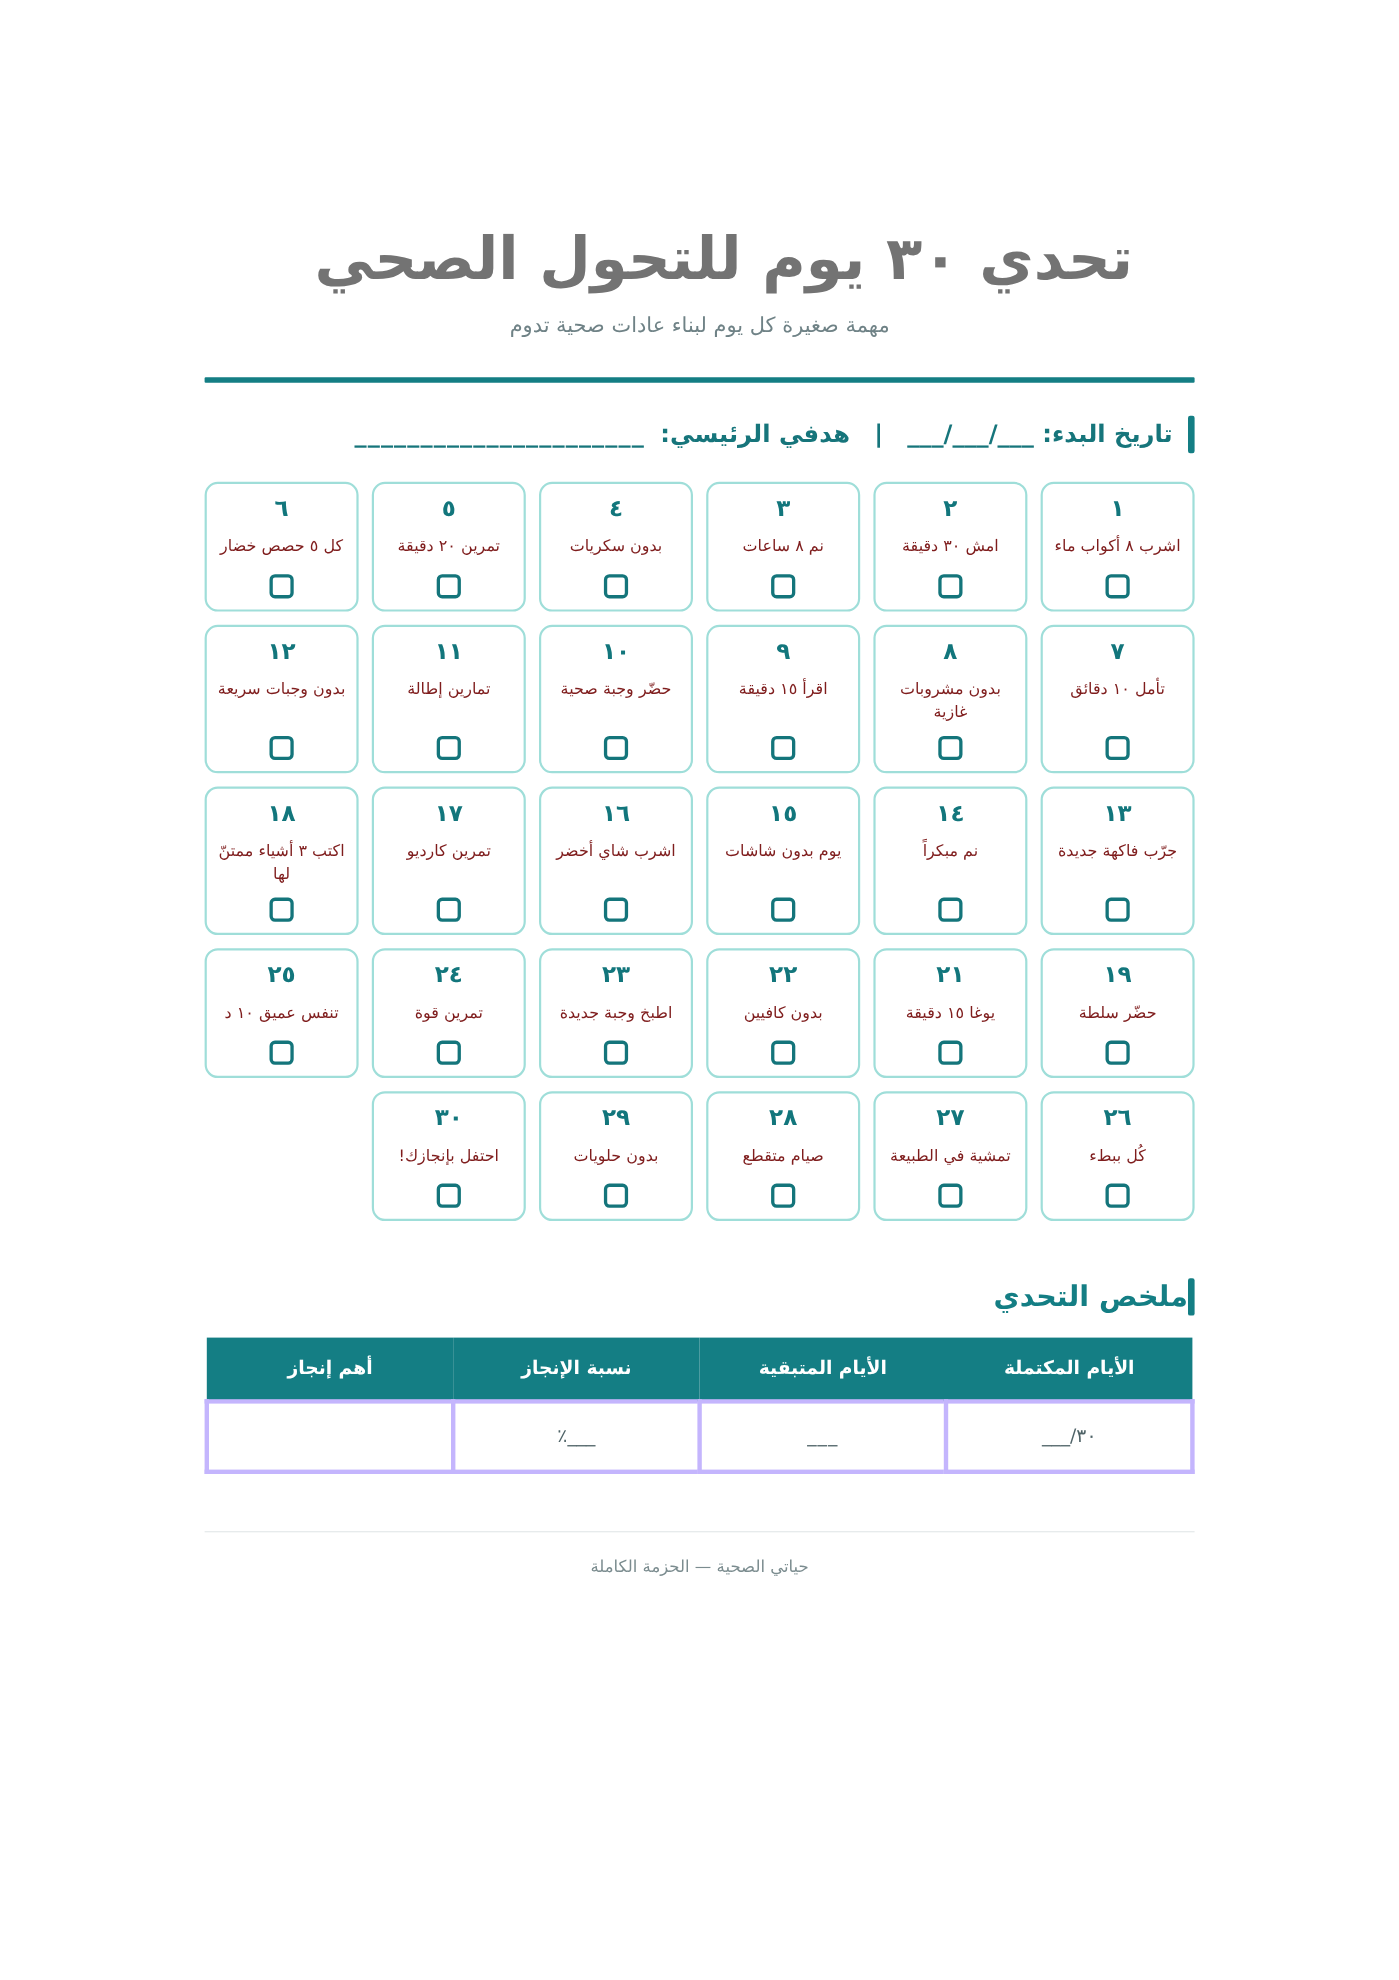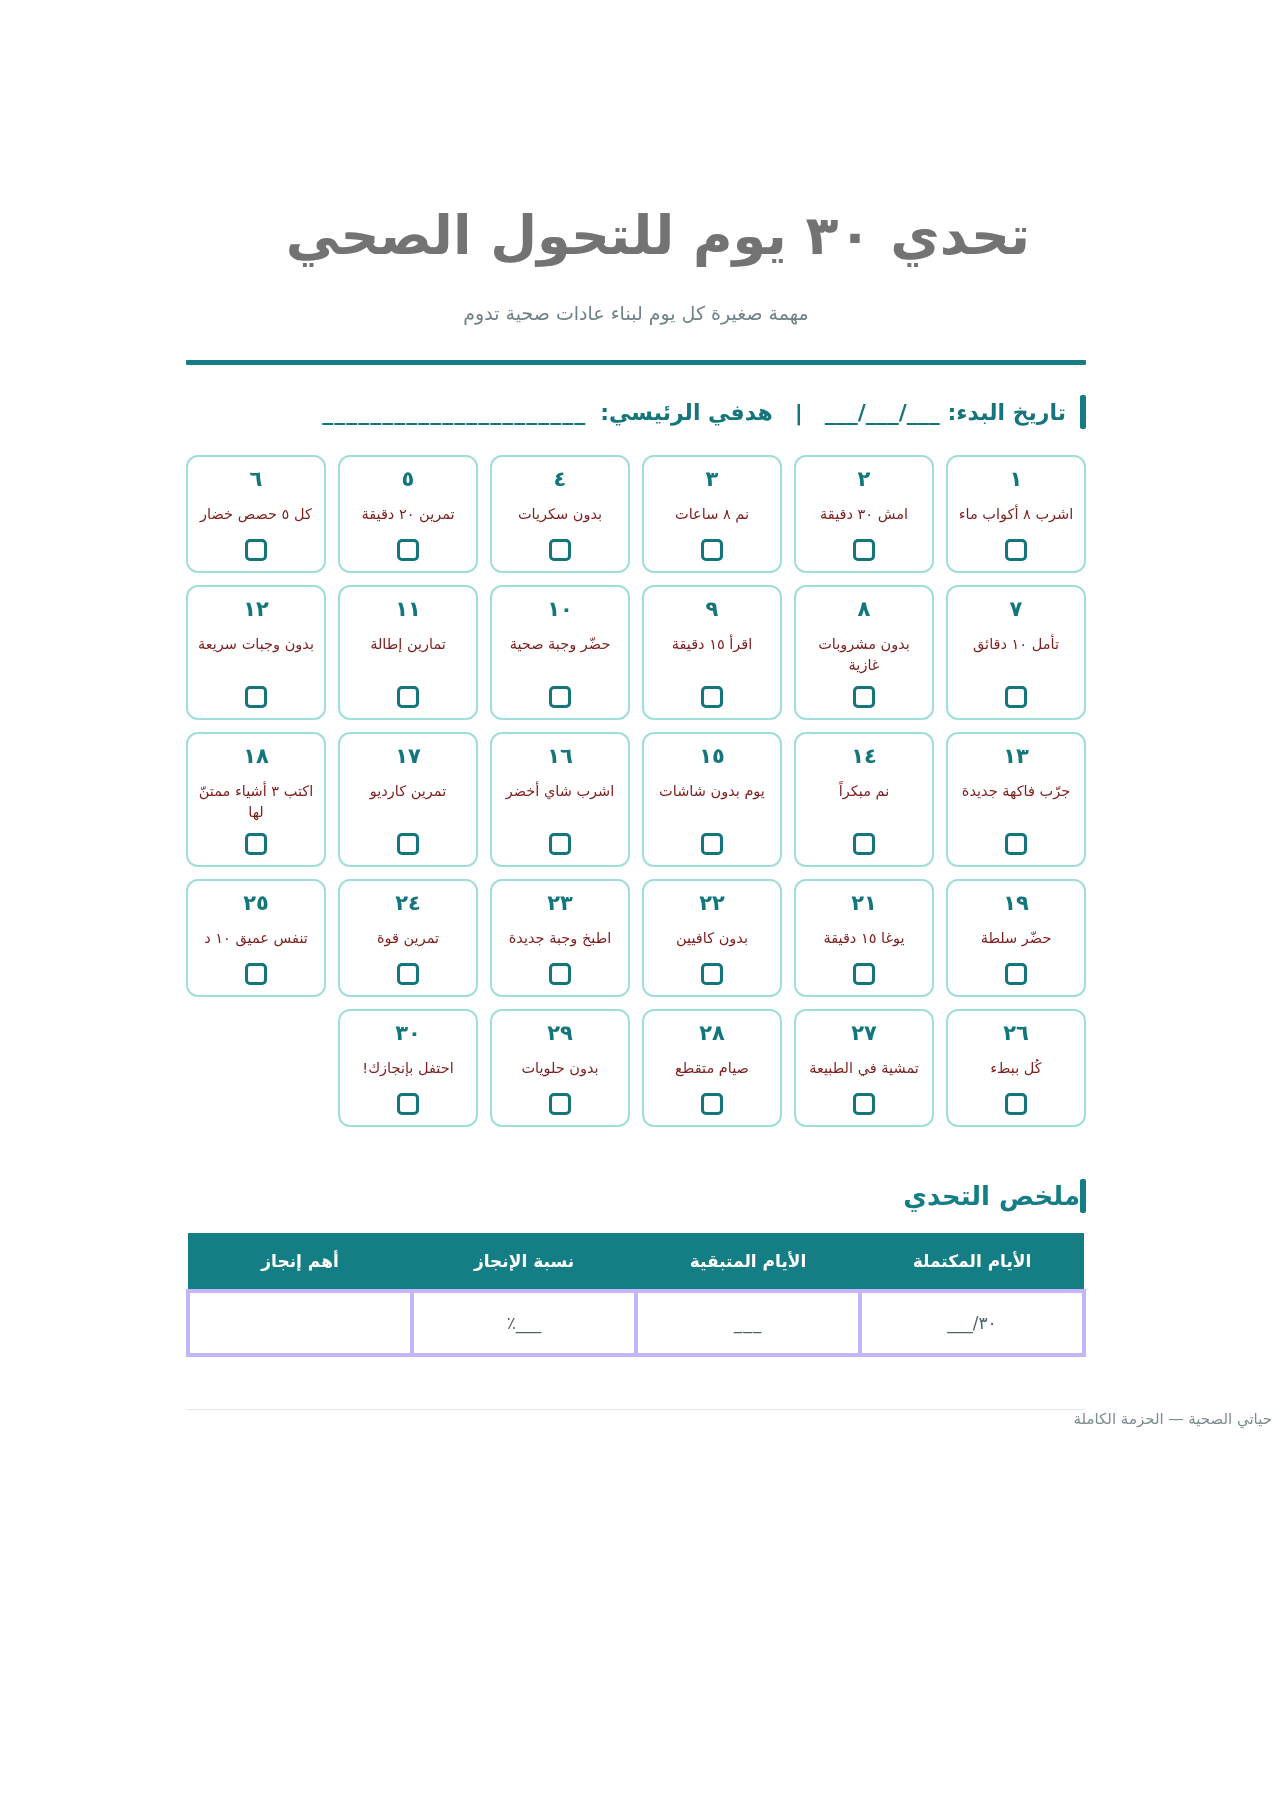--- a/index.html
+++ b/index.html
@@ -29,21 +29,21 @@
   .title {
     font-size: 54px;
     font-weight: bold;
     color: #737373;
     letter-spacing: 0px;
     line-height: 1.15;
     margin: 0;
     padding-left: 44px;
   }
   .subtitle {
-    margin: 35px 0 0 0;
+    margin: 18px 0 0 0;
     font-size: 19px;
     color: #6f8286;
     font-weight: normal;
   }
   .rule {
     width: 900px;
     height: 5px;
     background: #147e84;
     margin: 36px auto 0 auto;
     border-radius: 1px;
@@ -178,21 +178,22 @@
   }
 
   
   .footer-rule {
     width: 900px;
     height: 1px;
     background: #e2e7e8;
     margin: 52px auto 0 auto;
   }
   .footer-text {
-    text-align: right;
+    text-align: center;
+    margin-top: 22px;
     font-size: 15px;
     color: #7b8c8f;
   }
 </style>
 </head>
 <body>
 
 <div class="page">
 
   <div class="header">

